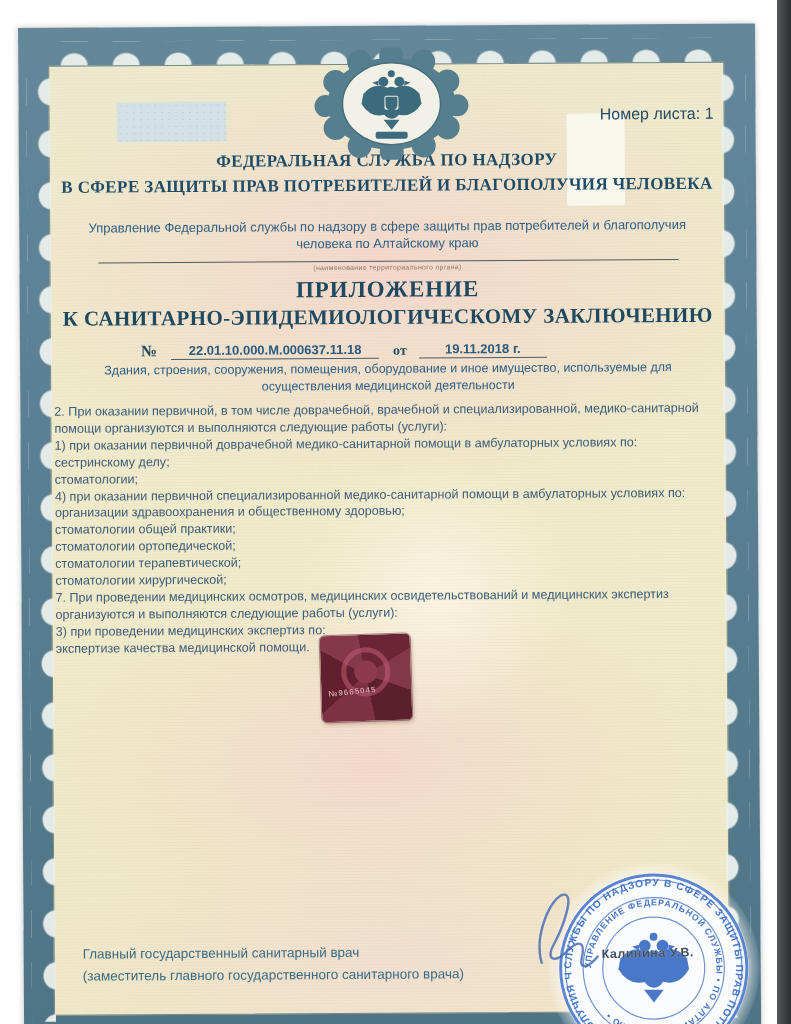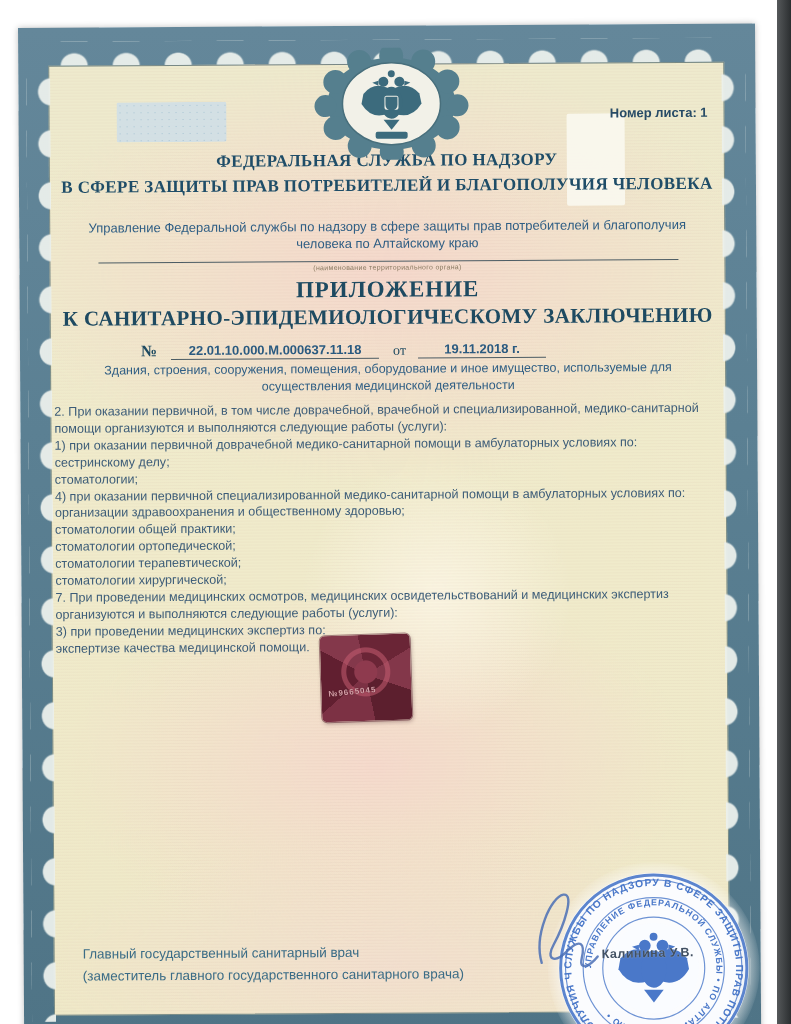--- a/index.html
+++ b/index.html
@@ -45,21 +45,21 @@
       repeating-linear-gradient(0deg, rgba(190,150,140,.07) 0 1px, rgba(0,0,0,0) 1px 3px),
       radial-gradient(circle 180px at 57% 56%, rgba(251,245,227,.95), rgba(251,245,227,0) 75%),
       radial-gradient(ellipse 75% 30% at 50% 22%, rgba(246,213,204,.85), rgba(246,213,204,0) 75%),
       radial-gradient(ellipse 62% 26% at 48% 74%, rgba(246,215,205,.85), rgba(246,215,205,0) 75%),
       radial-gradient(ellipse 70% 18% at 50% 95%, rgba(244,219,209,.7), rgba(244,219,209,0) 75%),
       linear-gradient(180deg,#eeeacd 0%,#f0ebcb 50%,#efe9c8 100%);
     z-index:1;
   }
   .t{position:absolute;white-space:nowrap;}
   .center{left:0;right:0;text-align:center;}
-  .sheet-no{top:42px;right:16px;font-size:13px;font-weight:bold;color:#274b66;}
+  .sheet-no{top:42px;right:10px;font-size:16px;font-weight:normal;color:#274b66;}
   .hatch{
     position:absolute;left:67px;top:36px;width:110px;height:40px;
     background-color:#cfdfe9;
     background-image:radial-gradient(circle 1.4px, #9dbfd5 60%, rgba(0,0,0,0) 65%);
     background-size:7px 7px;opacity:.85;border-radius:2px;
   }
   .white-patch{
     position:absolute;left:517px;top:50px;width:58px;height:92px;
     background:rgba(250,248,240,.9);border-radius:2px;
   }
@@ -75,21 +75,21 @@
   .title{font-family:"Liberation Serif", serif;font-weight:bold;color:#1e4a61;}
   .title1{top:212px;font-size:23px;letter-spacing:1px;}
   .title2{top:240px;font-size:21px;letter-spacing:.4px;}
   .numrow{position:absolute;left:0;right:0;top:272px;height:22px;padding-left:90px;
     display:flex;align-items:flex-end;color:#1e4a61;}
   .no-sign{font-family:"Liberation Serif", serif;font-weight:bold;font-size:16px;}
   .blank{border-bottom:1px solid #4c5c64;text-align:center;
     font-weight:bold;font-size:13px;color:#2a5a80;padding-bottom:1px;}
   .blank.num{width:208px;margin-left:14px;}
   .blank.date{width:128px;margin-left:12px;margin-top:7px;}
-  .ot-sign{font-family:"Liberation Serif", serif;font-weight:normal;font-size:14px;margin-left:14px;}
+  .ot-sign{font-family:"Liberation Serif", serif;font-weight:bold;font-size:14px;margin-left:14px;}
   .subject{color:#2f5e84;font-size:12.5px;}
   .subj1{top:297px;}
   .subj2{top:314px;}
   .body-lines{position:absolute;left:3px;right:2px;top:337px;color:#3c5c78;
     font-size:12.6px;line-height:16.9px;}
   .body-lines div{white-space:nowrap;overflow:hidden;}
   
   .hologram{
     position:absolute;left:268px;top:570px;width:90px;height:86px;border-radius:5px;
     background:

